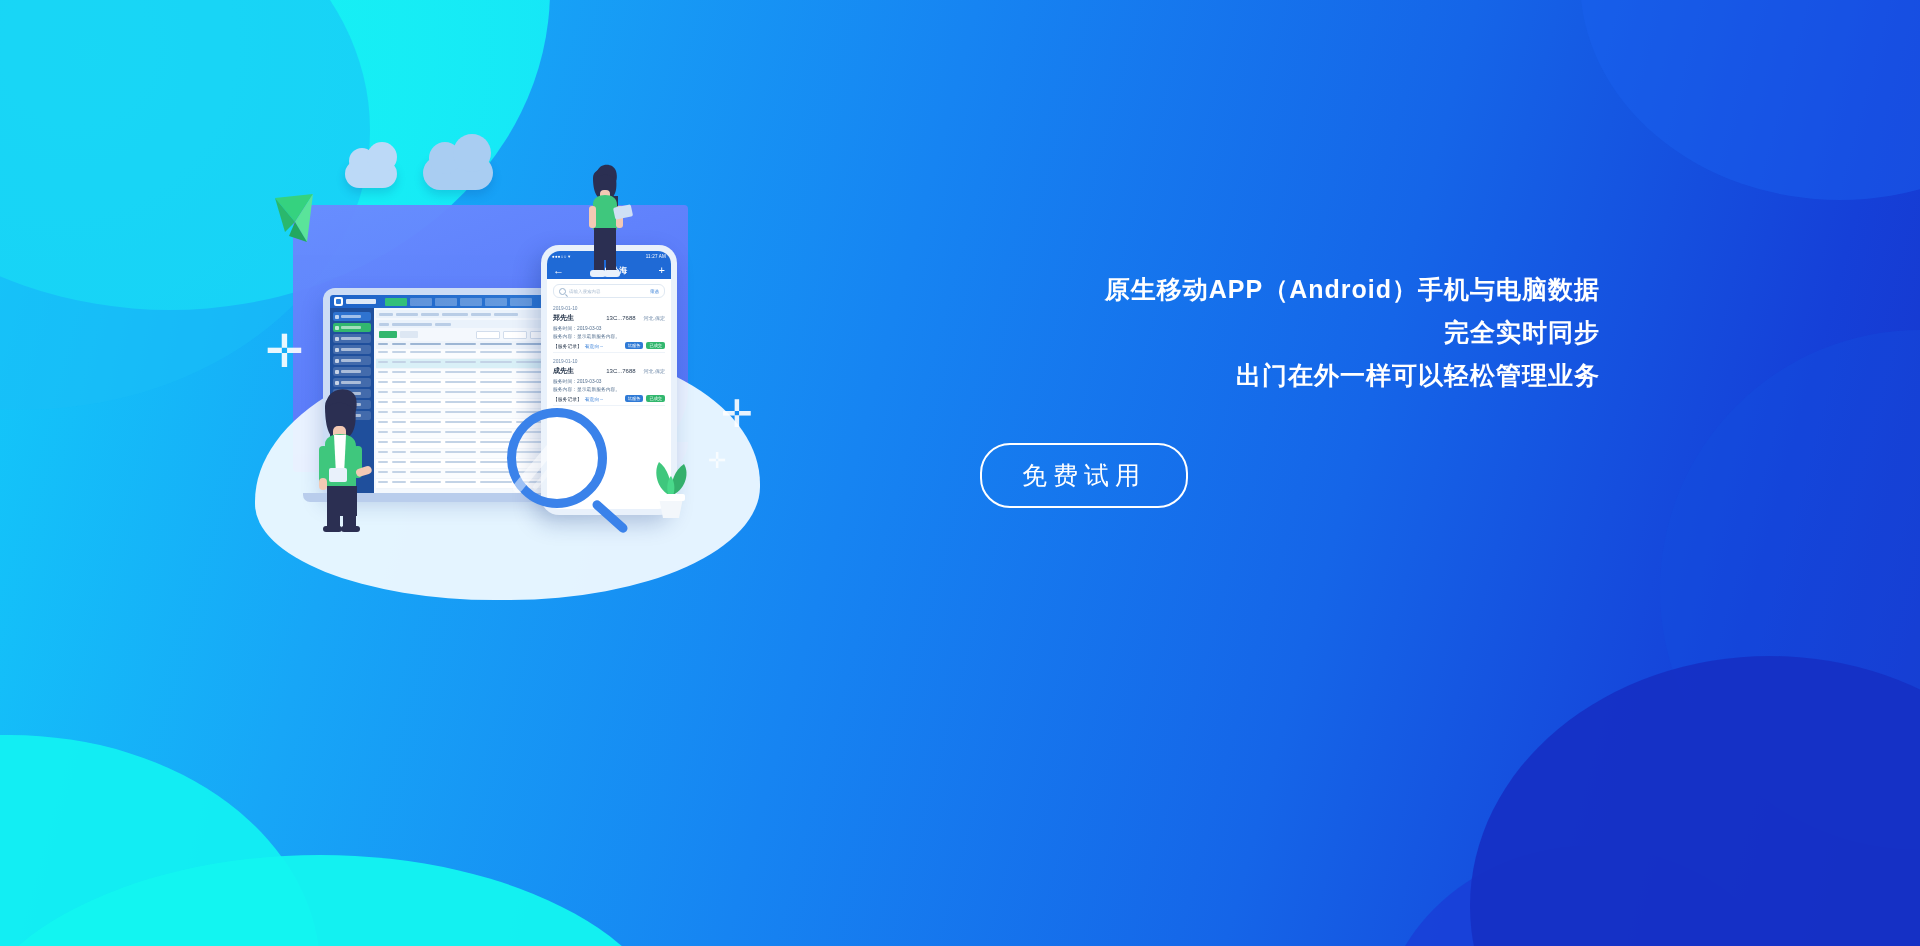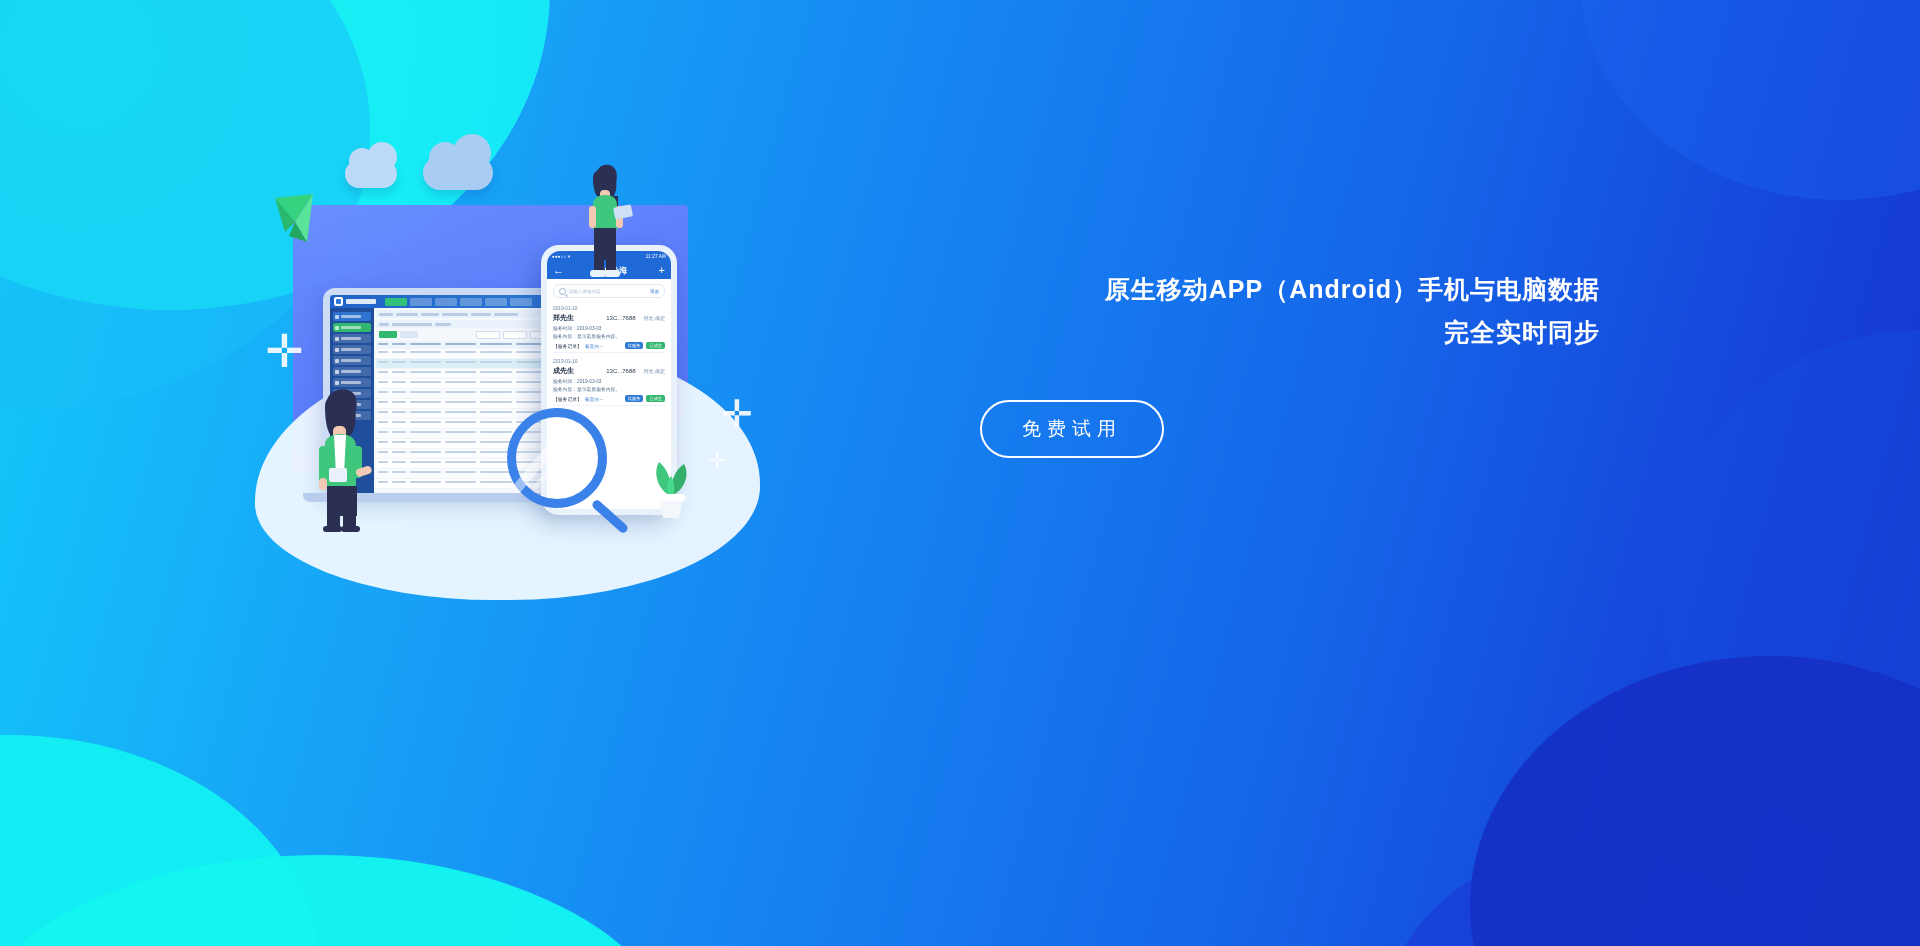--- a/index.html
+++ b/index.html
@@ -128,21 +128,21 @@
 
   .plant{position:absolute;left:400px;top:300px;width:52px;height:70px;}
 
   
   .content{position:absolute;left:980px;top:268px;width:620px;text-align:right;color:#fff;}
   .headline{font-size:58px;font-weight:700;letter-spacing:4px;margin:0 0 54px 0;line-height:1;
       text-align:center;text-shadow:0 2px 8px rgba(0,20,80,.18);}
   .sub{font-size:25px;line-height:1.72;letter-spacing:1px;font-weight:700;margin:0;}
   .cta{display:inline-block;margin-top:46px;float:left;
       border:2px solid #ffffff;border-radius:30px;color:#fff;background:transparent;
-      padding:14px 40px;font-size:19px;letter-spacing:6px;cursor:pointer;font-weight:500;}
+      padding:14px 40px;font-size:25px;letter-spacing:6px;cursor:pointer;font-weight:500;}
   .cta-wrap{display:flex;justify-content:flex-start;}
 </style>
 </head>
 <body>
 
 <div class="banner">
 
   <div class="blob blob-tl"></div>
   <div class="blob blob-tl2"></div>
   <div class="blob blob-tr"></div>
@@ -708,18 +708,19 @@
       <path d="M38 128 h13 v20 h-13Z" fill="#2b2f52"></path>
       <rect x="18" y="144" width="19" height="6" rx="3" fill="#2b2f52"></rect>
       <rect x="36" y="144" width="19" height="6" rx="3" fill="#2b2f52"></rect>
     </svg>
 
   </div>
 
   <div class="content">
     <p class="sub">原生移动APP（Android）手机与电脑数据</p>
     <p class="sub">完全实时同步</p>
+    <p class="sub">出门在外一样可以轻松管理业务</p>
     <div class="cta-wrap">
       <button class="cta">免费试用</button>
     </div>
   </div>
 
 </div>
 
 </body></html>

